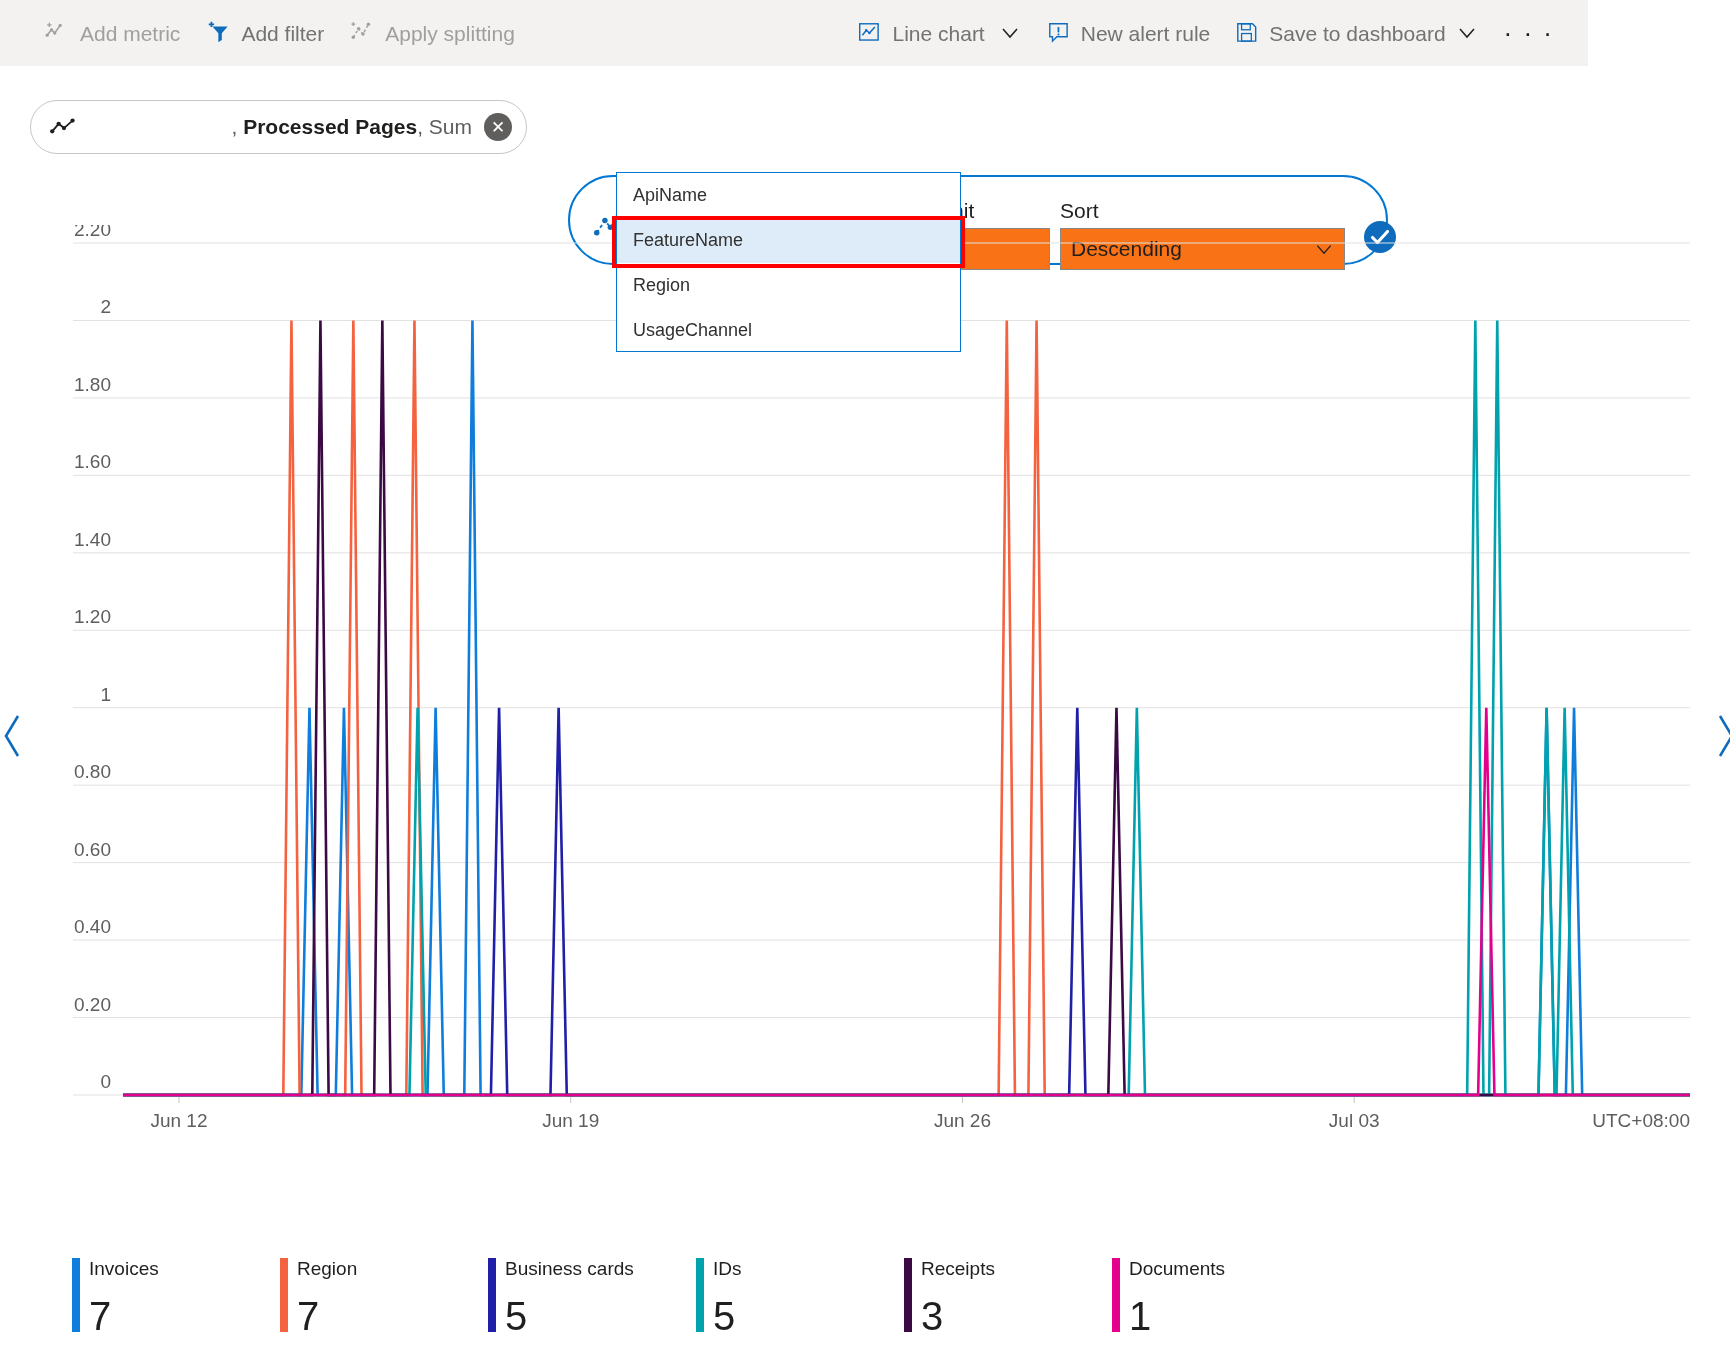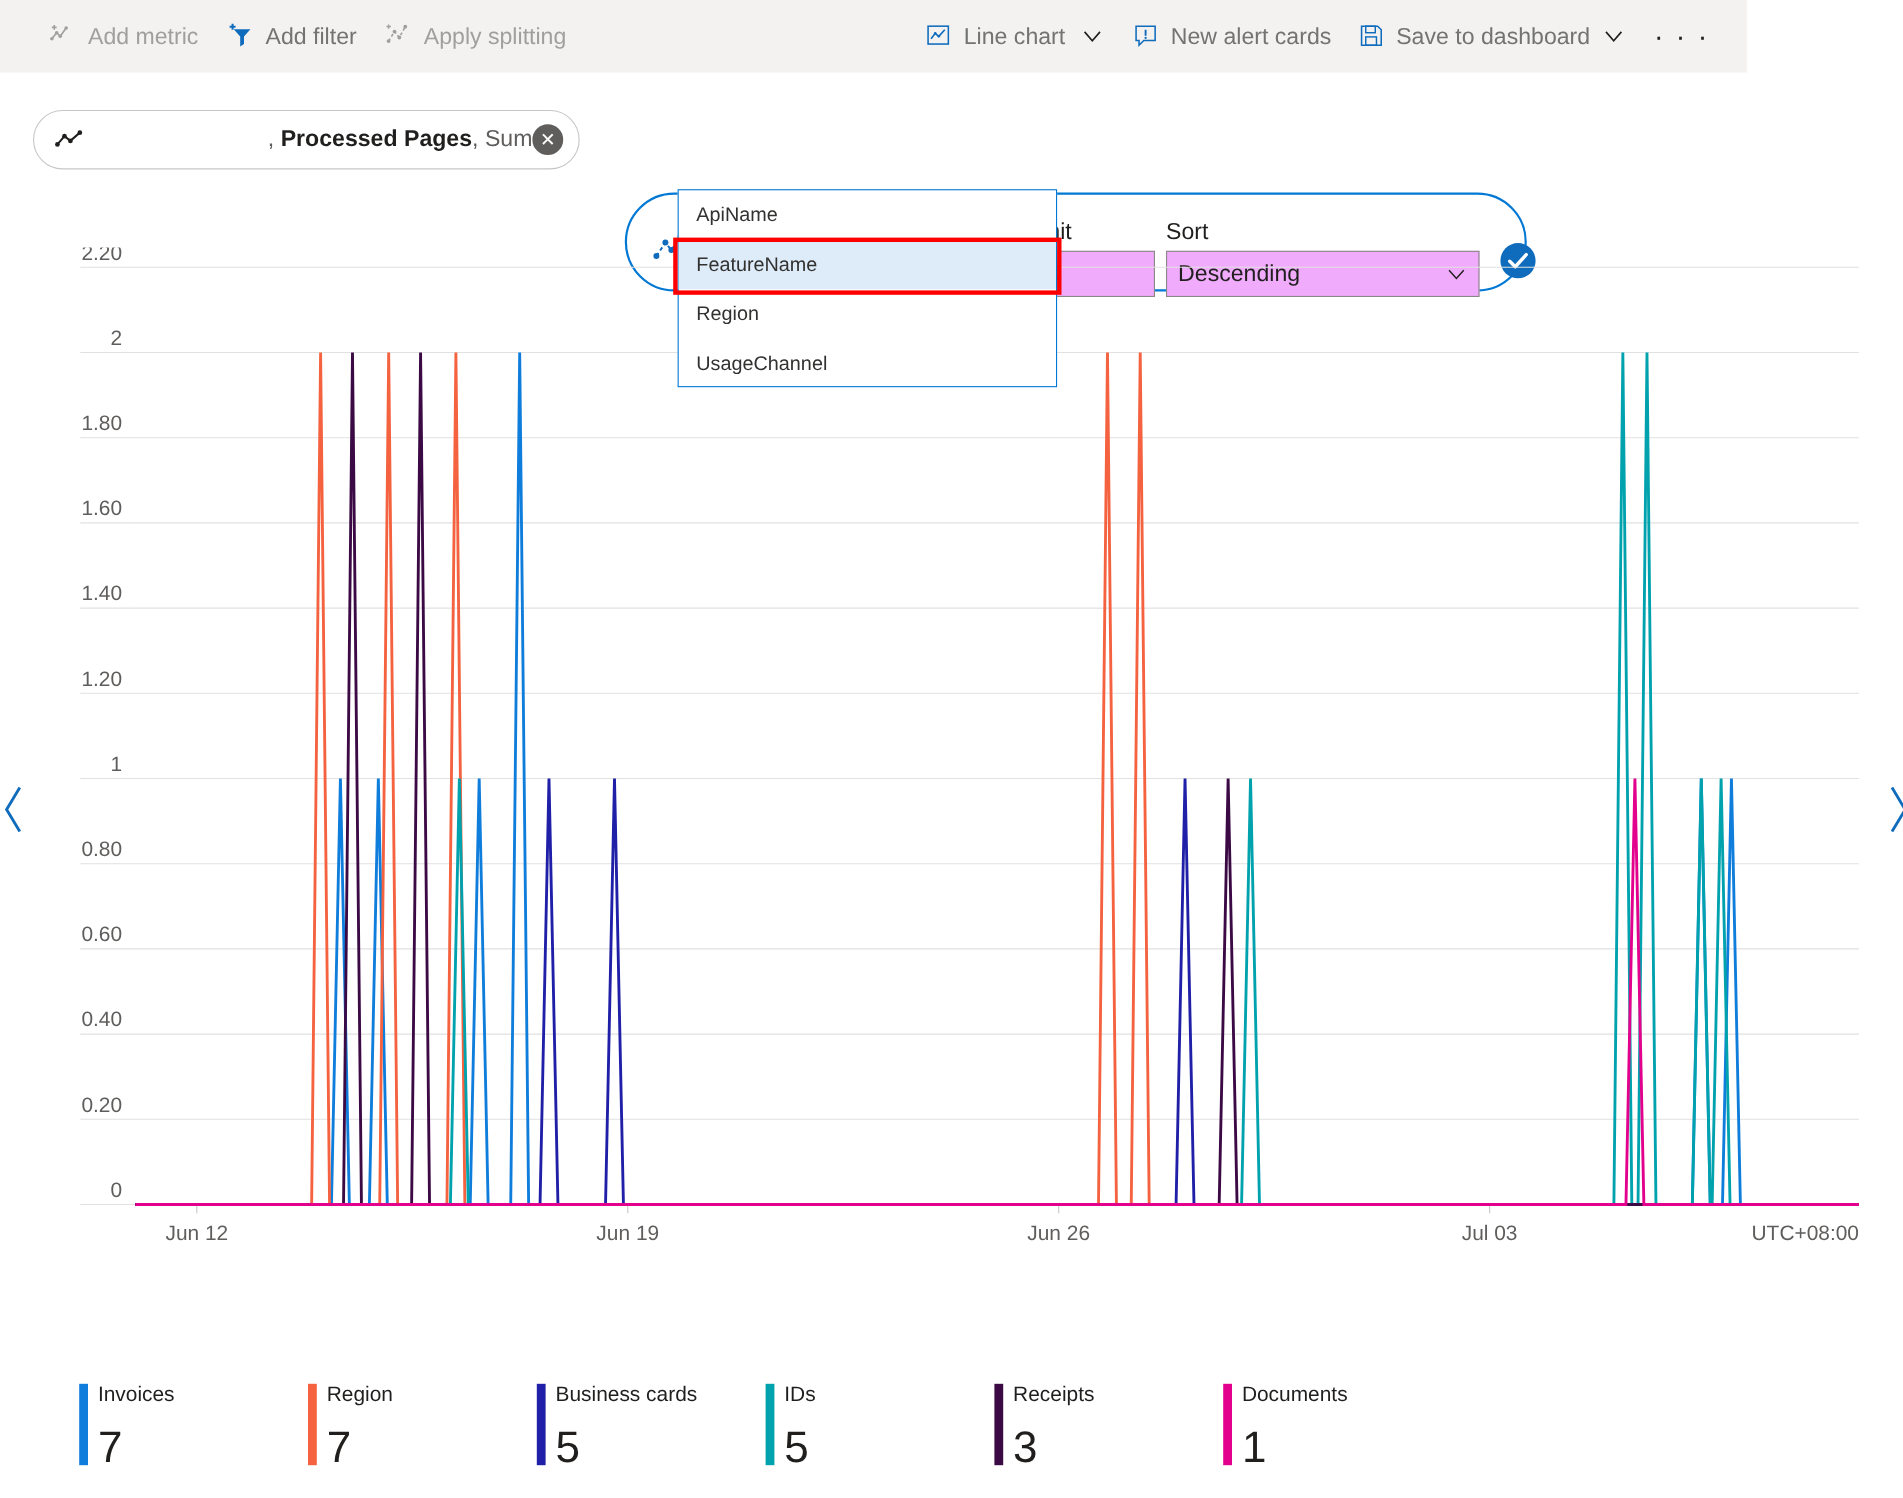--- a/index.html
+++ b/index.html
@@ -43,21 +43,21 @@
     position:absolute; left:30px; top:5px;
     width:497px; height:54px;
     border:1px solid #c8c6c4; border-radius:27px;
     background:#ffffff;
     display:flex; align-items:center;
     padding:0 14px 0 18px;
   }
   .metric-chip .mc-ico{ width:30px; height:24px; flex:0 0 auto; }
   .metric-chip .mc-text{
     flex:1 1 auto; text-align:right; font-size:21px; white-space:nowrap;
-    color:#605e5c;
+    padding-right:12px; color:#605e5c;
   }
   .mc-sep{ color:#605e5c; }
   .mc-strong{ font-weight:bold; color:#201f1e; }
   .mc-agg{ color:#605e5c; }
   .mc-close{
     width:28px; height:28px; border-radius:50%;
     background:#605e5c; color:#ffffff;
     display:flex; align-items:center; justify-content:center;
     font-size:17px; line-height:1; flex:0 0 auto; cursor:pointer;
   }
@@ -68,21 +68,21 @@
     width:820px; height:90px;
     border:2px solid #0078d4; border-radius:45px;
     background:#ffffff;
     display:flex; align-items:flex-end;
     padding:0 0 12px 0;
   }
   .split-ico{ position:absolute; left:22px; bottom:22px; width:34px; height:30px; }
   .fld{ position:absolute; }
   .fld-label{ font-size:21px; color:#201f1e; margin-bottom:5px; display:block; white-space:nowrap; }
   .fld-box{
-    border:1px solid #8a8886; background:#f0abfc;
+    border:1px solid #8a8886; background:#f97316;
     height:42px; display:flex; align-items:center;
     padding:0 10px; font-size:21px; color:#201f1e;gap:40px;
   }
   .fld-box .caret{ margin-left:auto; width:20px; height:20px; }
   .val-field{ left:62px; top:22px; width:284px; }
   .val-field .fld-box{ width:284px; }
   .val-text{ position:relative; padding-left:4px; }
   .val-text:before{
     content:""; position:absolute; left:0; top:-2px;
     width:1px; height:26px; background:#201f1e;
@@ -190,21 +190,21 @@
       </svg>
     </div>
 
 
     <div class="tb-btn">
       <svg class="tb-ico" viewBox="0 0 24 24">
         <path d="M3.5 3.5 h16 v12 h-9.5 l-4 4 v-4 h-2.5 z" fill="none" stroke="#0f6cbd" stroke-width="1.3"></path>
         <path d="M11.5 6.5 v5" stroke="#0f6cbd" stroke-width="1.6"></path>
         <circle cx="11.5" cy="13.4" r="0.95" fill="#0f6cbd"></circle>
       </svg>
-      <span>New alert cards</span>
+      <span>New alert rule</span>
     </div>
 
     <div class="tb-btn">
       <svg class="tb-ico" viewBox="0 0 24 24">
         <path d="M3.5 3.5 h13.5 l3 3 v13 h-16.5 z" fill="none" stroke="#0f6cbd" stroke-width="1.3"></path>
         <rect x="7" y="3.5" width="8" height="5.5" fill="none" stroke="#0f6cbd" stroke-width="1.2"></rect>
         <rect x="7" y="12.5" width="9" height="7" fill="none" stroke="#0f6cbd" stroke-width="1.2"></rect>
       </svg>
       <span>Save to dashboard</span>
       <svg class="tb-caret" viewBox="0 0 24 24" style="margin-left:0">

